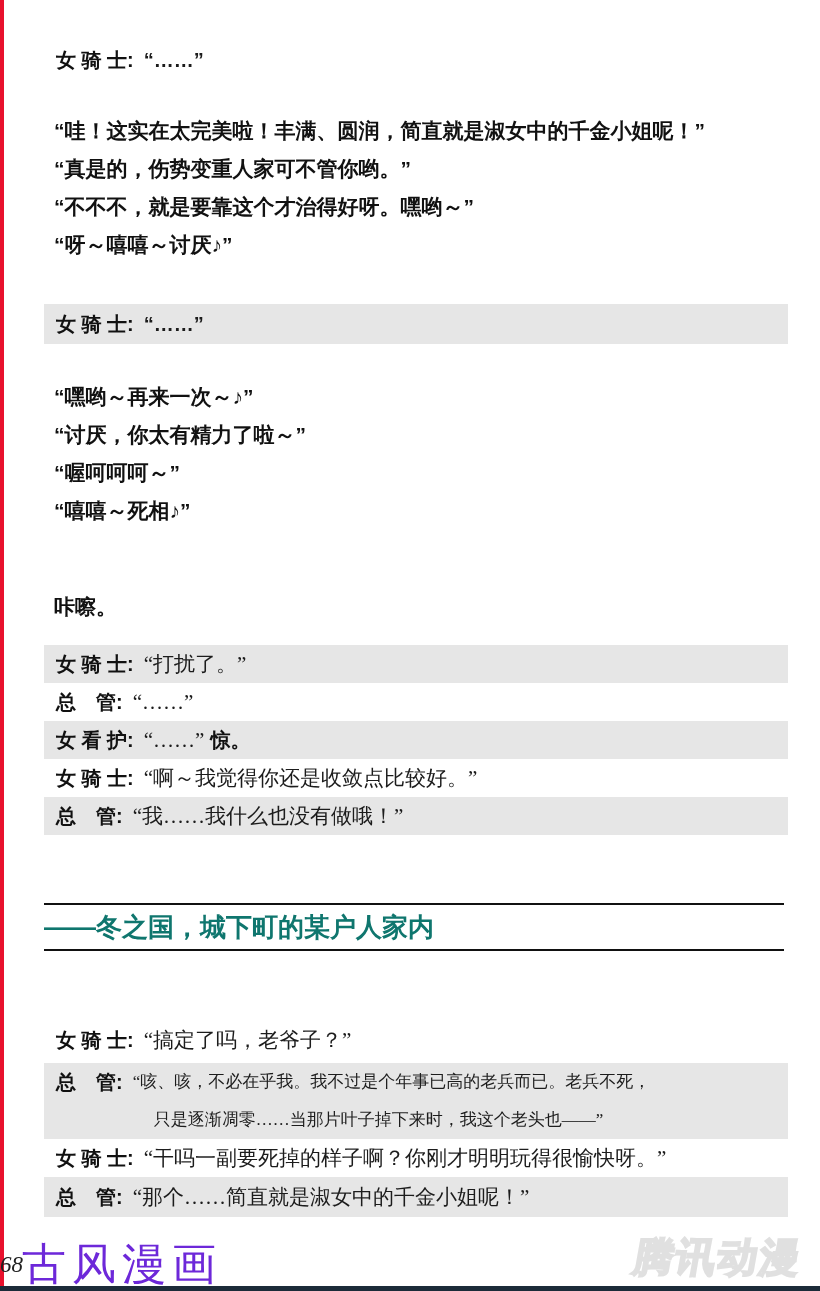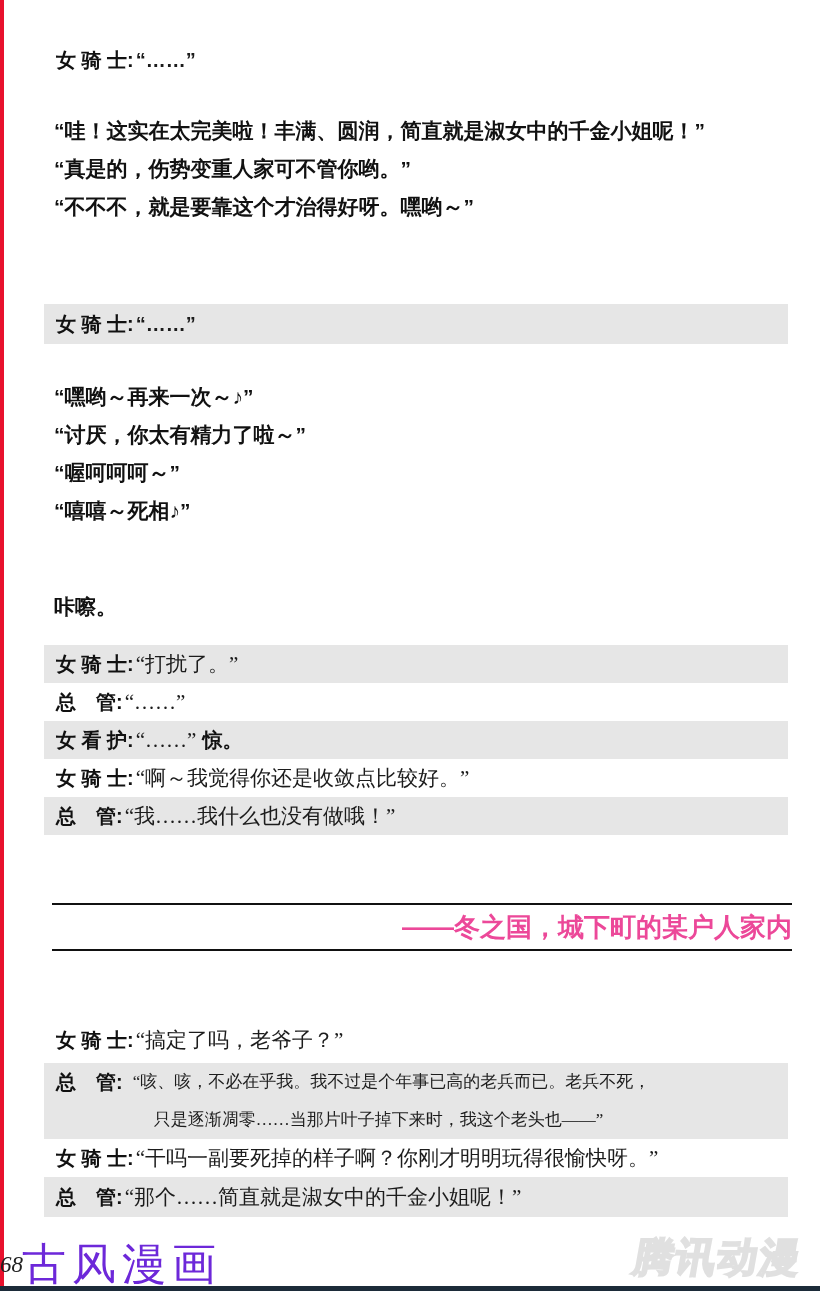--- a/index.html
+++ b/index.html
@@ -5,21 +5,21 @@
   html,body{margin:0;padding:0;background:#fff;}
   .page{position:relative;width:820px;height:1291px;background:#ffffff;overflow:hidden;
         font-family:"Liberation Sans",sans-serif;color:#1a1a1a;}
   .edge-left{position:absolute;left:0;top:0;width:4px;height:100%;background:#e8112d;}
   .edge-bottom{position:absolute;left:0;bottom:0;width:100%;height:5px;background:#1c2b39;}
 
   
   .srow{position:absolute;left:44px;width:744px;height:38px;display:flex;align-items:center;
         font-size:20px;line-height:38px;}
   .srow .spk{font-family:"Liberation Sans",sans-serif;font-weight:bold;white-space:pre;
-             margin:0 2px 0 12px;color:#111;}
+             margin:0 10px 0 12px;color:#111;}
   .srow .quo{font-family:"Liberation Serif",serif;font-size:21px;color:#1c1c1c;white-space:pre;}
   .srow.sans .quo{font-family:"Liberation Sans",sans-serif;font-weight:bold;font-size:20px;}
   .srow .suffix{font-family:"Liberation Sans",sans-serif;font-weight:bold;font-size:20px;
                 margin-left:6px;color:#111;}
   .shaded{background:#e6e6e6;}
 
   
   .srow2{position:absolute;left:44px;width:744px;display:flex;align-items:flex-start;
          font-size:20px;line-height:38px;}
   .srow2 .spk{font-family:"Liberation Sans",sans-serif;font-weight:bold;white-space:pre;
@@ -29,24 +29,24 @@
 
   
   .qblock{position:absolute;left:44px;width:744px;padding-left:10px;
           font-family:"Liberation Sans",sans-serif;font-weight:bold;
           font-size:21px;line-height:38px;color:#111;}
   .qblock div{white-space:pre;}
 
   .sfx{position:absolute;left:54px;font-family:"Liberation Sans",sans-serif;font-weight:bold;
        font-size:21px;line-height:38px;color:#111;margin-top:19px;}
 
-  .heading{position:absolute;left:52px;width:740px;border-top:2px solid #111;
-           border-bottom:2px solid #111;padding:5px 0;text-align:right;
+  .heading{position:absolute;left:44px;width:740px;border-top:2px solid #111;
+           border-bottom:2px solid #111;padding:5px 0;text-align:left;
            font-family:"Liberation Sans",sans-serif;font-weight:bold;font-size:26px;
-           line-height:34px;color:#ec4899;}
+           line-height:34px;color:#0f766e;}
 
   .brand{position:absolute;left:22px;top:1241px;font-family:"Liberation Serif",serif;
          font-size:44px;line-height:48px;letter-spacing:6px;color:#6d28d9;}
   .pagenum{position:absolute;left:0;top:1252px;width:100%;text-align:left;
            font-family:"Liberation Serif",serif;font-style:italic;font-size:23px;color:#222;}
   .watermark{position:absolute;right:18px;top:1230px;font-family:"Liberation Sans",sans-serif;
              font-weight:bold;font-size:40px;letter-spacing:2px;color:#f7f7f7;
              -webkit-text-stroke:2px #e0e0e0;transform:skewX(-10deg);}
 </style>
 </head>
@@ -58,20 +58,21 @@
 
   <div class="srow sans" style="top:41px">
     <span class="spk">女 骑 士:</span>
     <span class="quo">“……”</span>
   </div>
 
   <div class="qblock" style="top:112px">
     <div>“哇！这实在太完美啦！丰满、圆润，简直就是淑女中的千金小姐呢！”</div>
     <div>“真是的，伤势变重人家可不管你哟。”</div>
     <div>“不不不，就是要靠这个才治得好呀。嘿哟～”</div>
+    <div>“呀～嘻嘻～讨厌♪”</div>
   </div>
 
   <div class="srow sans shaded" style="top:304px;height:40px">
     <span class="spk">女 骑 士:</span>
     <span class="quo">“……”</span>
   </div>
 
   <div class="qblock" style="top:378px">
     <div>“嘿哟～再来一次～♪”</div>
     <div>“讨厌，你太有精力了啦～”</div>

